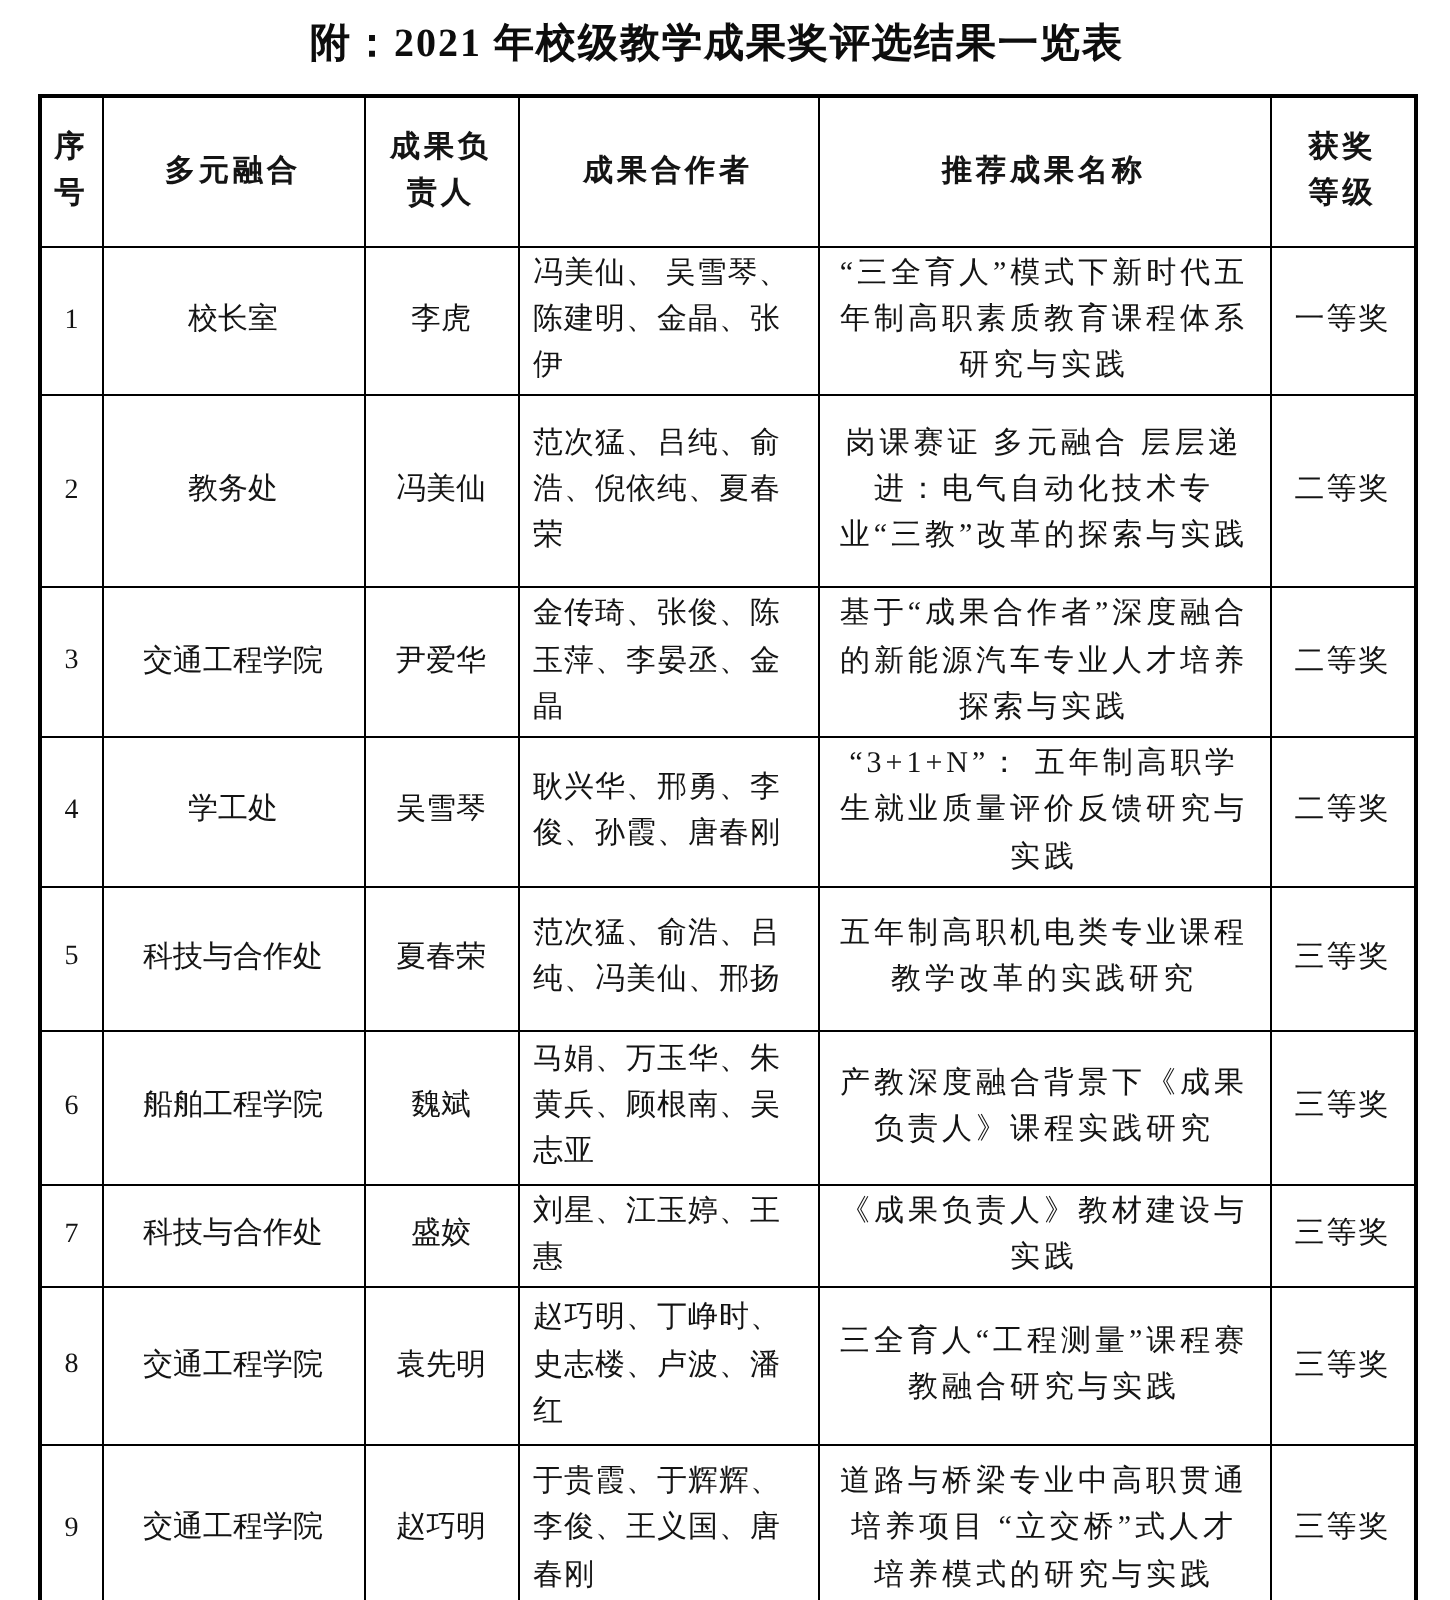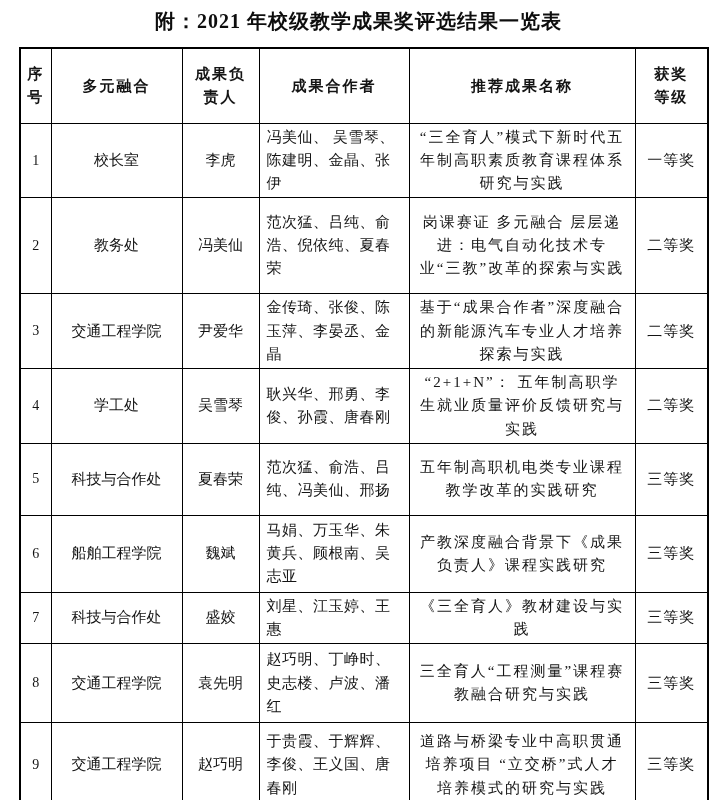--- a/index.html
+++ b/index.html
@@ -106,21 +106,21 @@
         <td class="c-leader">尹爱华</td>
         <td class="c-collab">金传琦、张俊、陈玉萍、李晏丞、金晶</td>
         <td class="c-achv">基于“成果合作者”深度融合的新能源汽车专业人才培养探索与实践</td>
         <td class="c-award">二等奖</td>
       </tr>
       <tr style="height:73px">
         <td class="c-serial">4</td>
         <td class="c-dept">学工处</td>
         <td class="c-leader">吴雪琴</td>
         <td class="c-collab">耿兴华、邢勇、李俊、孙霞、唐春刚</td>
-        <td class="c-achv">“2+1+N”： 五年制高职学生就业质量评价反馈研究与实践</td>
+        <td class="c-achv">“3+1+N”： 五年制高职学生就业质量评价反馈研究与实践</td>
         <td class="c-award">二等奖</td>
       </tr>
       <tr style="height:72px">
         <td class="c-serial">5</td>
         <td class="c-dept">科技与合作处</td>
         <td class="c-leader">夏春荣</td>
         <td class="c-collab">范次猛、俞浩、吕纯、冯美仙、邢扬</td>
         <td class="c-achv">五年制高职机电类专业课程教学改革的实践研究</td>
         <td class="c-award">三等奖</td>
       </tr>
@@ -130,21 +130,21 @@
         <td class="c-leader">魏斌</td>
         <td class="c-collab">马娟、万玉华、朱黄兵、顾根南、吴志亚</td>
         <td class="c-achv">产教深度融合背景下《成果负责人》课程实践研究</td>
         <td class="c-award">三等奖</td>
       </tr>
       <tr style="height:42px">
         <td class="c-serial">7</td>
         <td class="c-dept">科技与合作处</td>
         <td class="c-leader">盛姣</td>
         <td class="c-collab">刘星、江玉婷、王惠</td>
-        <td class="c-achv">《三全育人》教材建设与实践</td>
+        <td class="c-achv">《成果负责人》教材建设与实践</td>
         <td class="c-award">三等奖</td>
       </tr>
       <tr style="height:79px">
         <td class="c-serial">8</td>
         <td class="c-dept">交通工程学院</td>
         <td class="c-leader">袁先明</td>
         <td class="c-collab">赵巧明、丁峥时、史志楼、卢波、潘红</td>
         <td class="c-achv">三全育人“工程测量”课程赛教融合研究与实践</td>
         <td class="c-award">三等奖</td>
       </tr>

